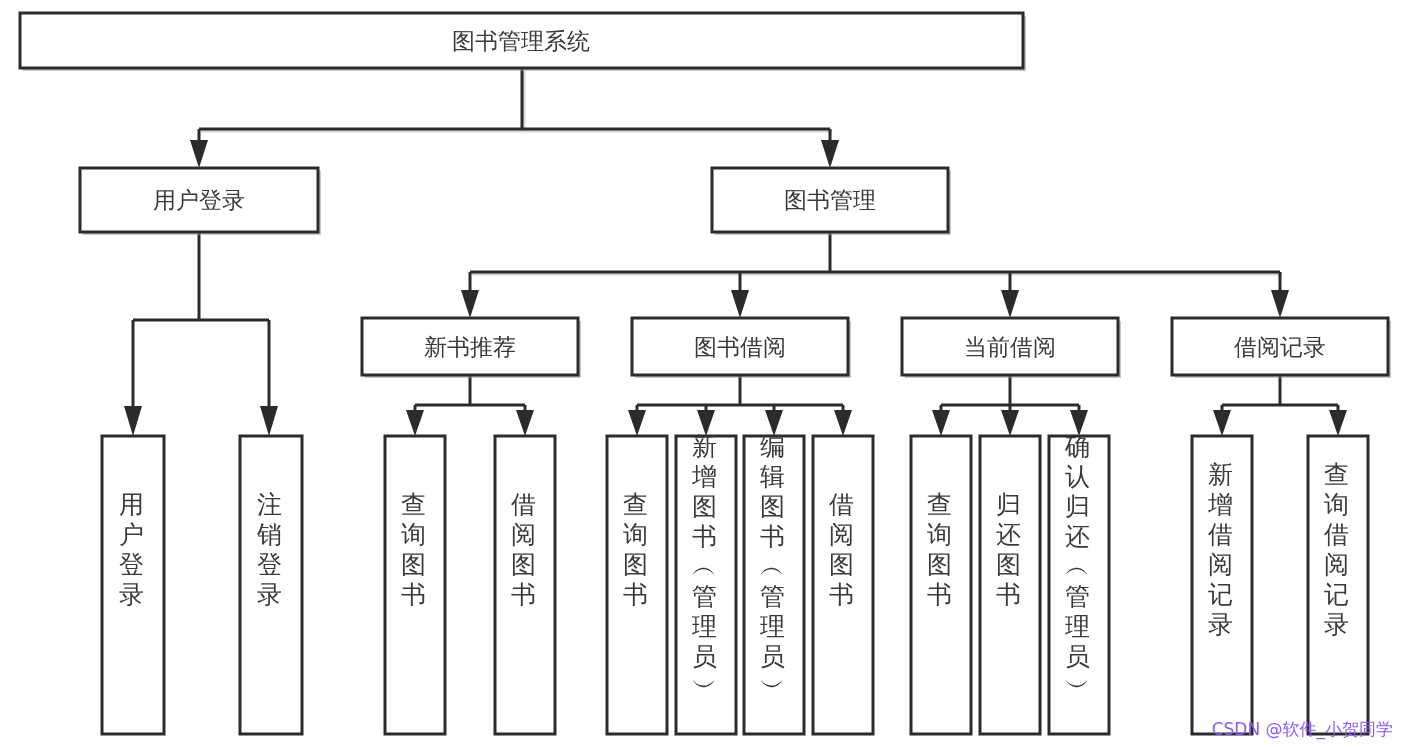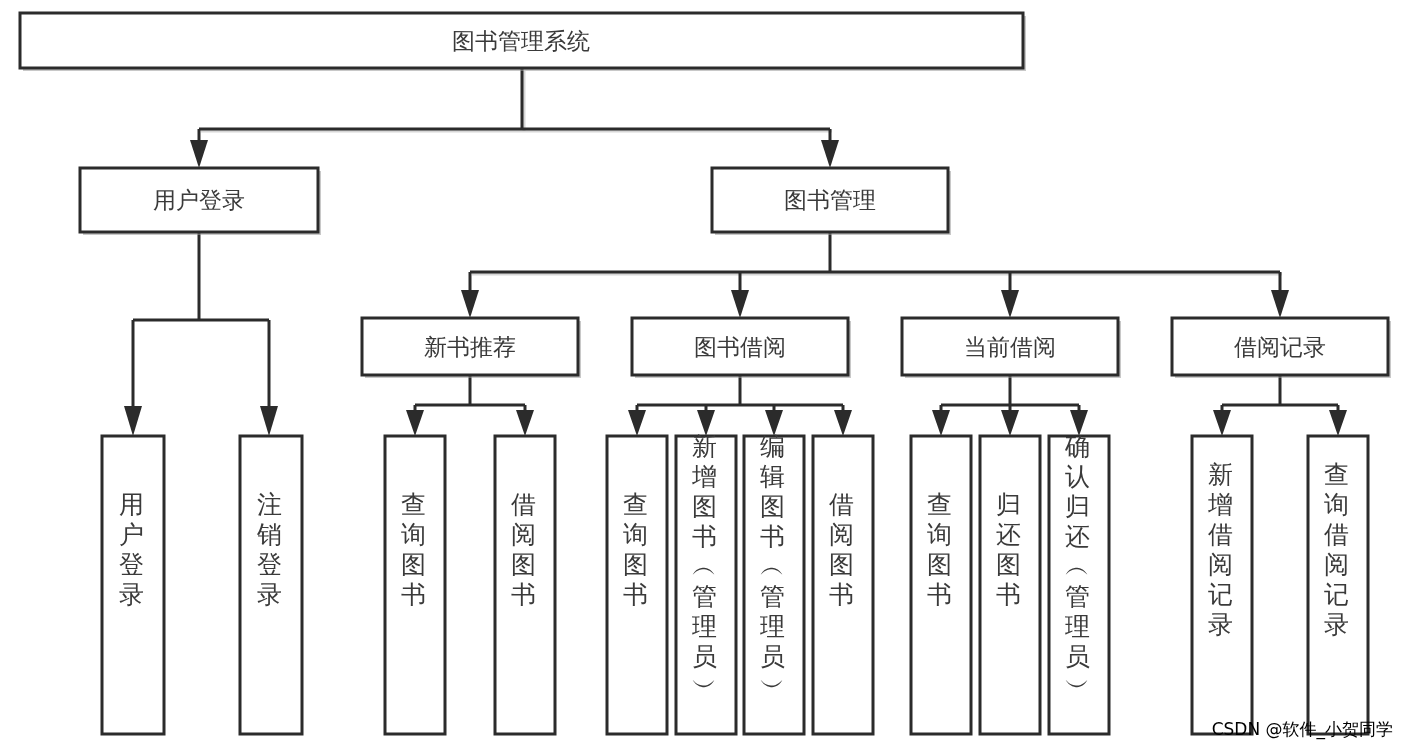--- a/index.html
+++ b/index.html
@@ -64,21 +64,21 @@
     fill: #3a3a3a;
     text-anchor: middle;
     letter-spacing: 3px;
   }
   .watermark {
     position: absolute;
     right: 12px;
     bottom: 6px;
     font-family: "DejaVu Sans", "Liberation Sans", sans-serif;
     font-size: 17px;
-    color: #000000;
+    color: #8b5cf6;
     white-space: nowrap;
     user-select: none;
   }
 </style>
 </head>
 <body>
 
 <div id="diagram-root">
   <svg class="flow" viewBox="0 0 1405 747" xmlns="http://www.w3.org/2000/svg">
 

